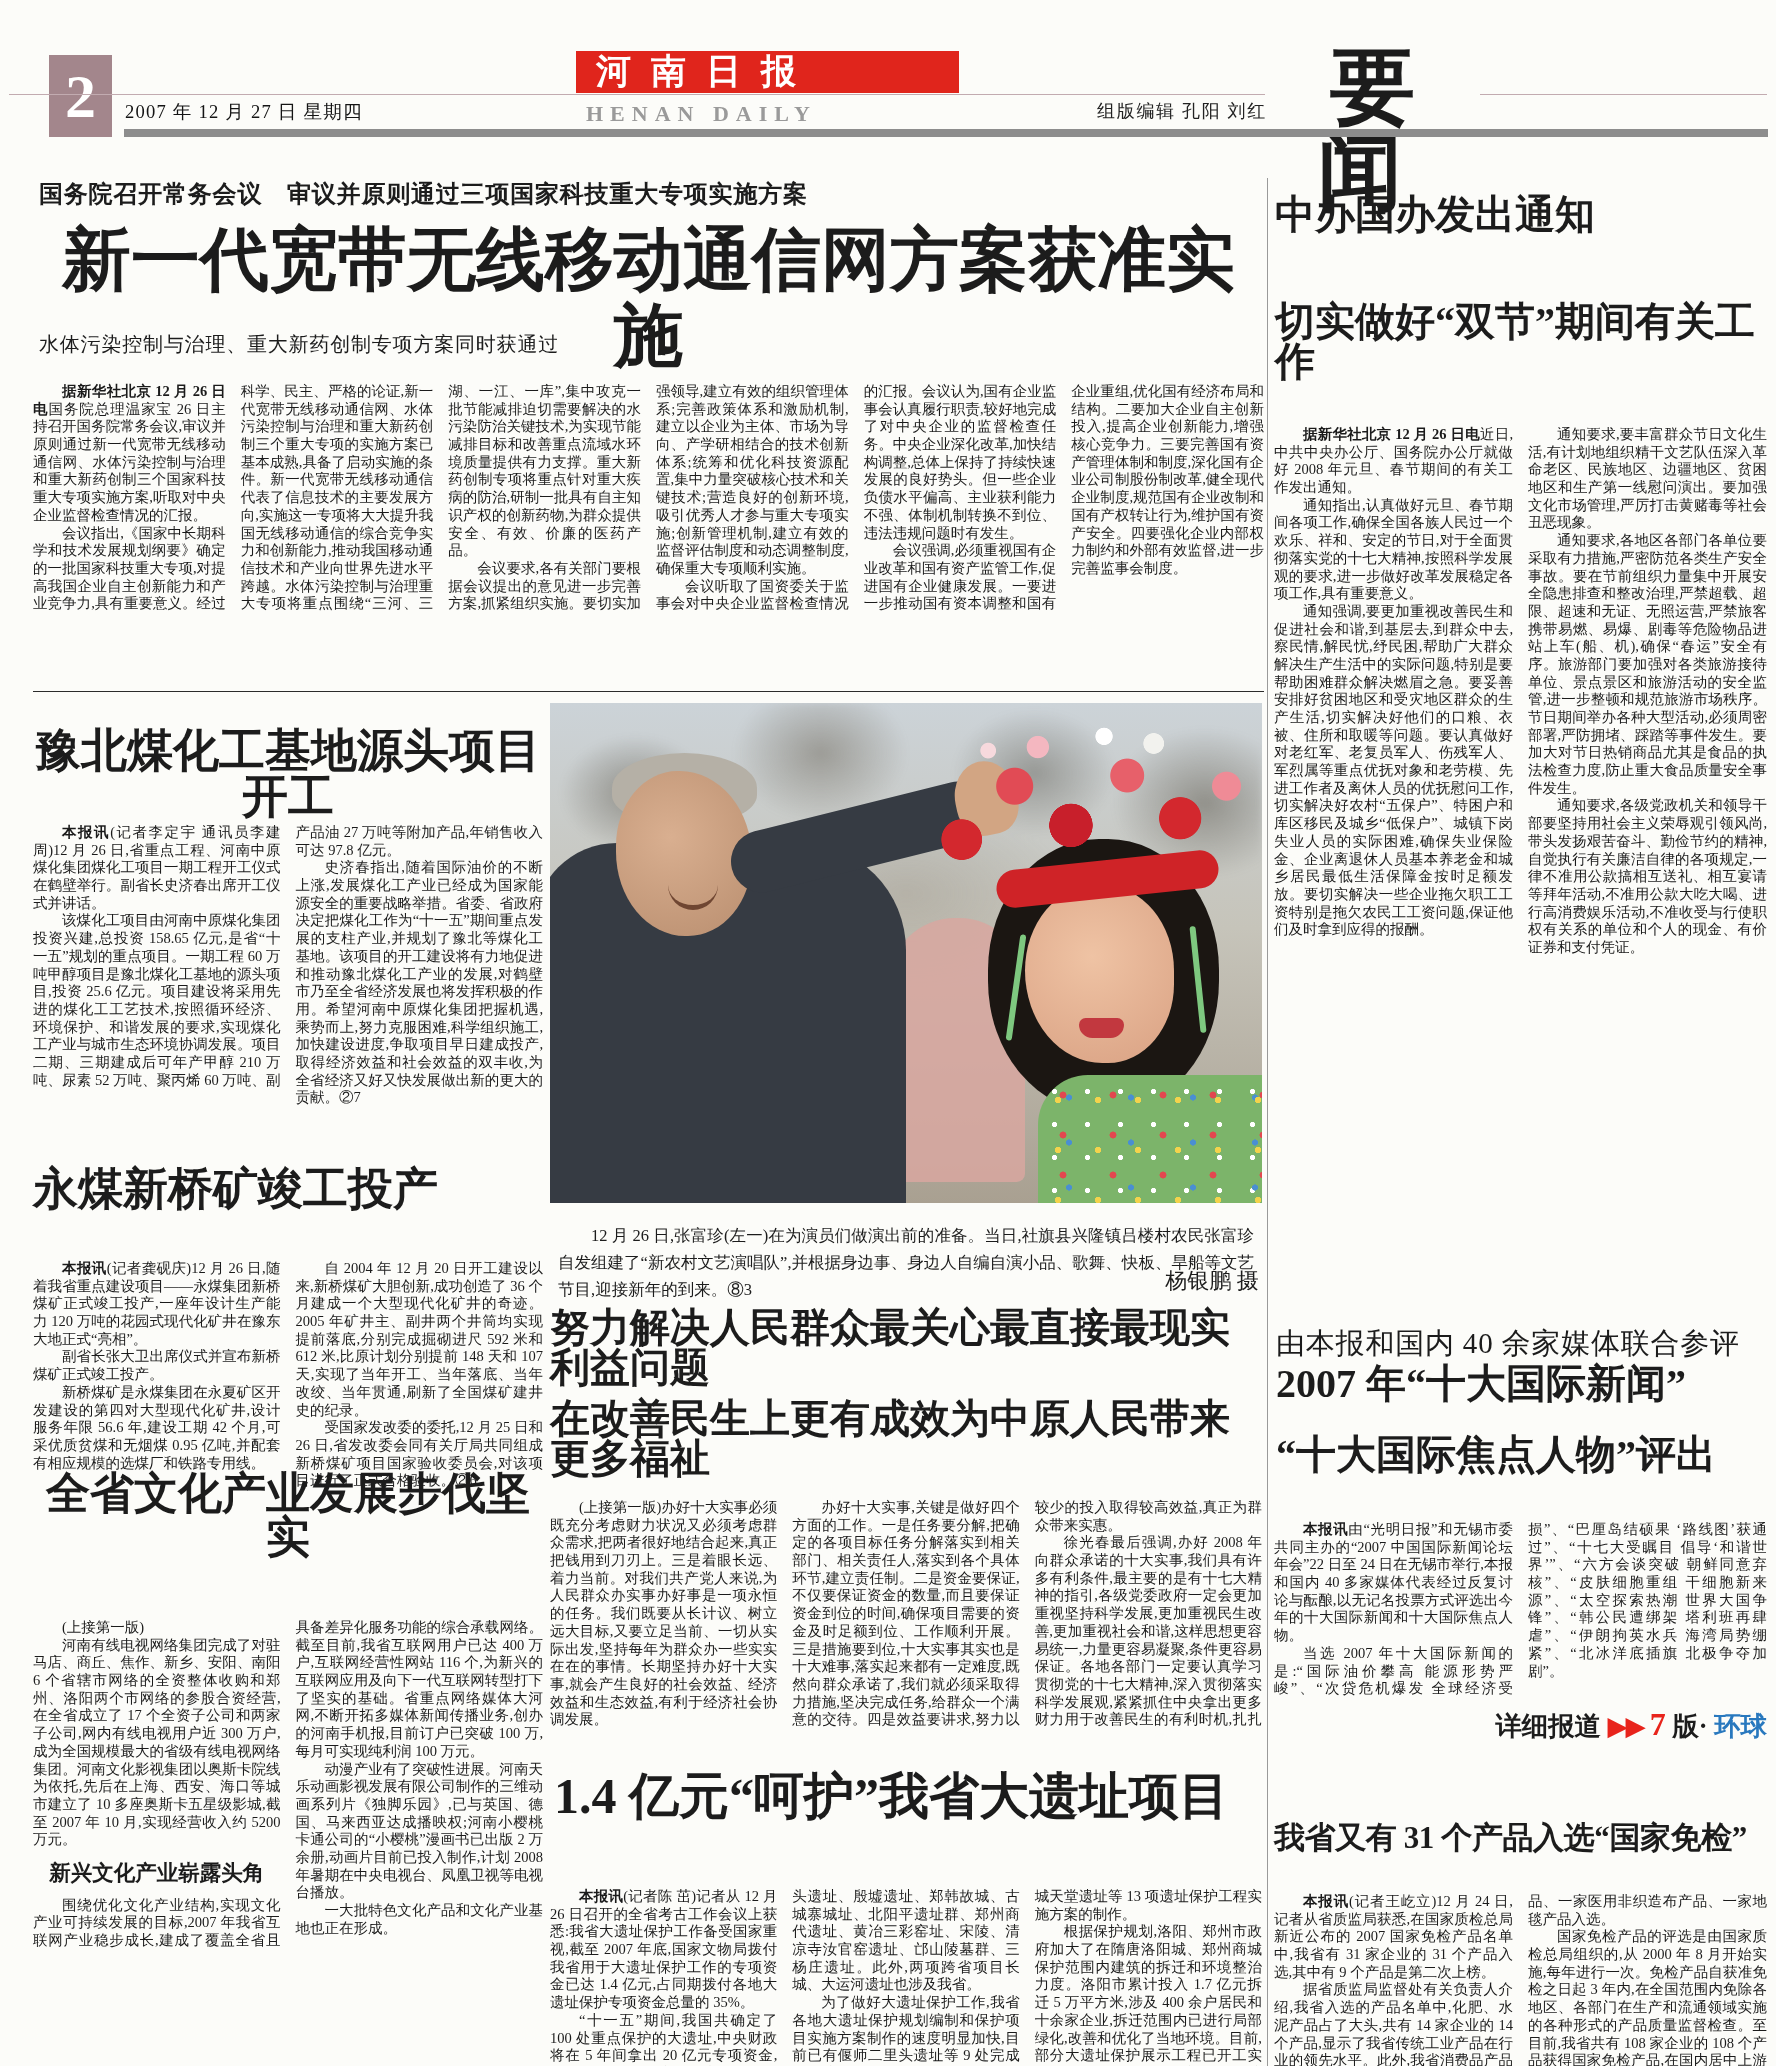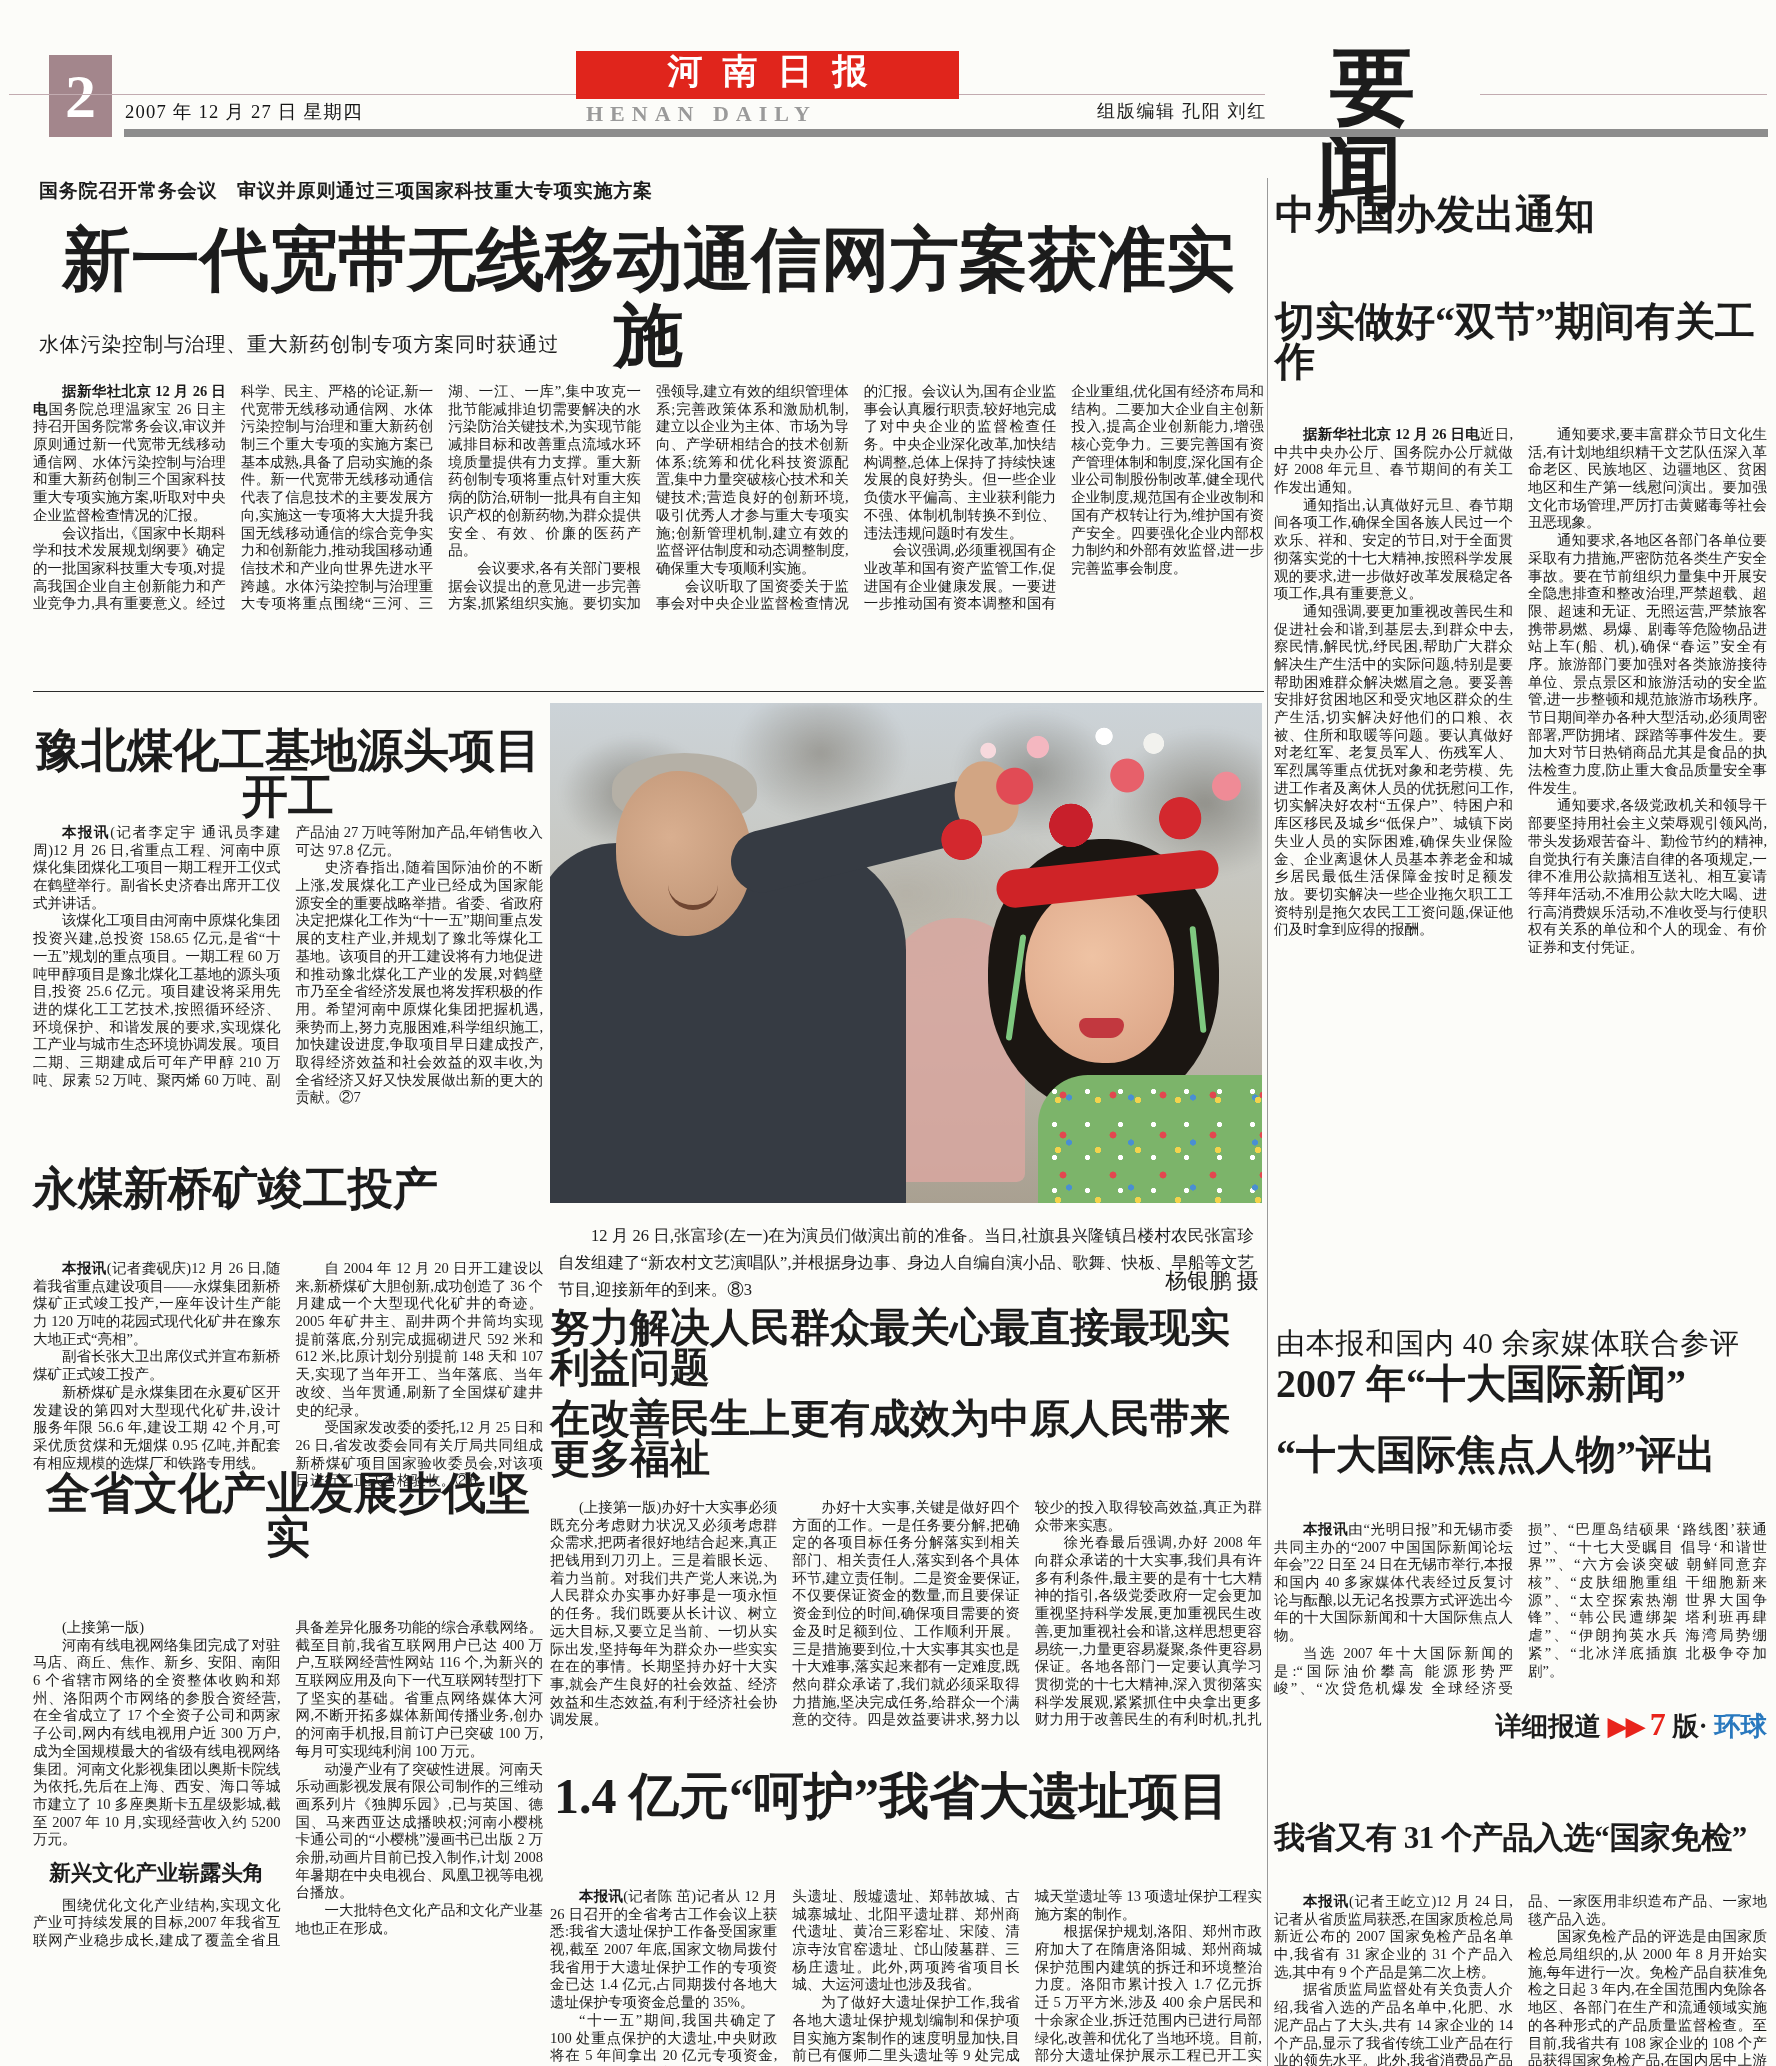--- a/index.html
+++ b/index.html
@@ -7,37 +7,37 @@
         font-family:"Liberation Serif","DejaVu Serif",serif;color:#1c1c1c;}
   .abs{position:absolute;}
   .sans{font-family:"DejaVu Sans","Liberation Sans",sans-serif;}
   .serifhead{font-family:"Liberation Serif","DejaVu Serif",serif;}
   
   #pagenum-box{left:49px;top:55px;width:63px;height:82px;background:#a3868c;}
   #pagenum{display:block;color:#fff;font-weight:bold;font-size:62px;line-height:82px;text-align:center;}
   #hairline-a{left:9px;top:94px;width:1256px;height:1.2px;background:#c2abb0;}
   #hairline-b{left:1471px;top:94px;width:296px;height:1.2px;background:#c2abb0;}
   #date-line{left:125px;top:99px;font-size:18.6px;letter-spacing:1.2px;color:#141414;text-align:center;}
-  #logo-box{left:576px;top:51px;width:383px;height:48px;background:#e0251c;color:#fff;
-            text-align:center;font-weight:bold;font-size:35px;line-height:42px;letter-spacing:20px;
+  #logo-box{left:576px;top:51px;width:383px;height:42px;background:#e0251c;color:#fff;
+            text-align:left;font-weight:bold;font-size:35px;line-height:42px;letter-spacing:20px;
             text-indent:20px;overflow:hidden;}
   #masthead-en{left:578px;top:101px;width:383px;font-weight:bold;font-size:22px;color:#9a9a9a;
                letter-spacing:7px;white-space:nowrap;margin-left:8px;}
   #editors{left:1097px;top:99px;font-size:18px;letter-spacing:1.7px;color:#222;}
   #section-title{left:1265px;top:45px;width:215px;text-align:center;font-weight:900;font-size:85px;
                  line-height:1;letter-spacing:25px;text-indent:25px;background:#fcfcf9;}
   #gray-bar{left:124px;top:129px;width:1644px;height:7.9px;background:#8d8d8d;}
   
   .art-body{position:absolute;column-gap:15px;font-size:14.5px;line-height:1.22;text-align:justify;
             overflow:hidden;color:#1b1b1b;}
   .art-body p{margin:0;text-indent:2em;}
   .lead{font-weight:bold;}
   .c2{column-count:2}.c3{column-count:3}.c6{column-count:6}
   
-  #kicker{left:39px;top:178px;font-weight:900;font-size:19px;letter-spacing:0.8px;}
+  #kicker{left:39px;top:178px;font-weight:900;font-size:24px;letter-spacing:0.8px;}
   #main-headline{left:33px;top:222px;width:1231px;text-align:center;font-weight:900;font-size:69px;line-height:1.1;}
   #main-subhead{left:39px;top:331px;font-size:20px;letter-spacing:0.8px;}
   #main-body{left:33px;top:383px;width:1231px;height:302px;}
   #rule-main{left:33px;top:691px;width:1231px;height:1.2px;background:#2b2b2b;}
   #yubei-h{left:33px;top:728px;width:510px;text-align:center;font-weight:900;font-size:46px;line-height:1;}
   #yubei-body{left:33px;top:824px;width:510px;height:311px;}
   #yongmei-h{left:33px;top:1167px;font-weight:900;font-size:45px;line-height:1;}
   #yongmei-body{left:33px;top:1260px;width:510px;height:248px;}
   #culture-h{left:33px;top:1472px;width:510px;text-align:center;font-weight:900;font-size:44px;line-height:1;}
   #culture-body{left:33px;top:1619px;width:510px;height:469px;}

